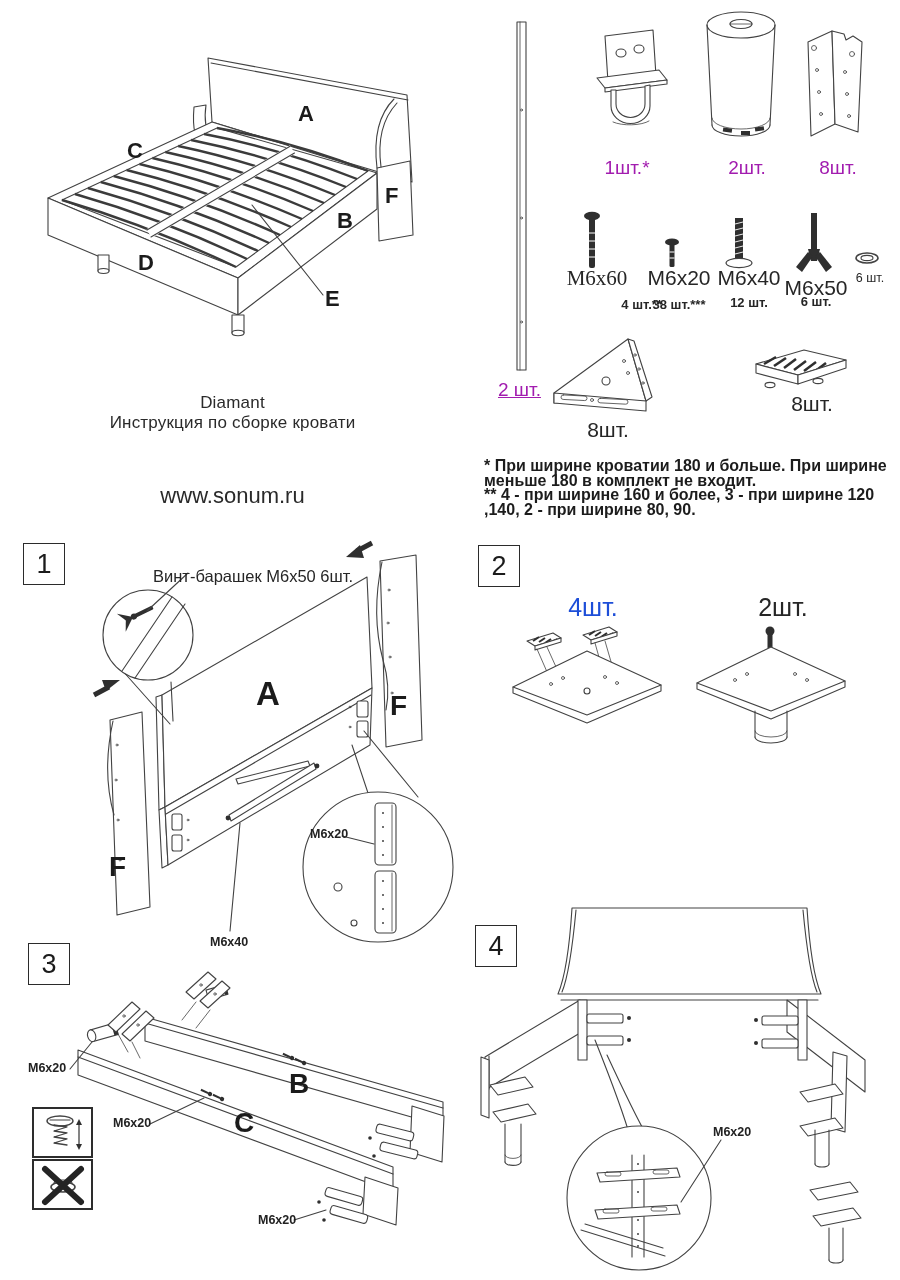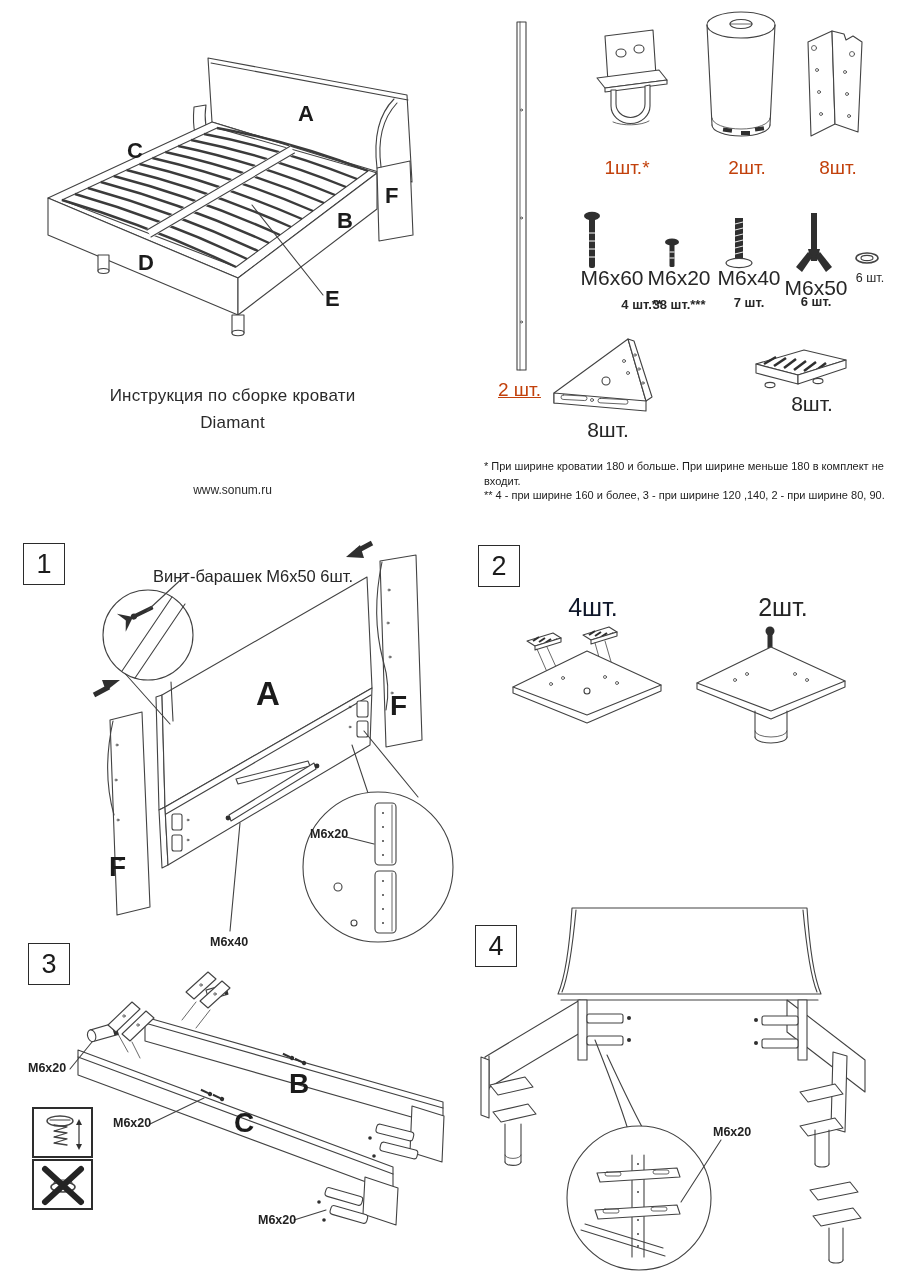--- a/index.html
+++ b/index.html
@@ -3,31 +3,31 @@
 <meta charset="utf-8">
 <style>
   html,body{margin:0;padding:0;}
   body{
     width:900px;height:1280px;position:relative;background:#ffffff;
     font-family:"Liberation Sans", sans-serif;color:#222;overflow:hidden;
   }
   .abs{position:absolute;}
   .ctr{text-align:center;}
   .title-line{font-size:17px;color:#2a2a2a;letter-spacing:.2px;}
-  .site{font-size:12px;color:#2a2a2a;}
+  .site{font-size:22px;color:#2a2a2a;}
   .letter{font-size:22px;font-weight:600;color:#1b1b1b;}
   .letter-xl{font-size:33px;font-weight:600;color:#1b1b1b;}
   .letter-lg{font-size:28px;font-weight:600;color:#1b1b1b;}
-  .qty{font-size:19px;color:#c2410c;}
+  .qty{font-size:19px;color:#a21caf;}
   .qty-lg{font-size:21px;color:#262626;}
   .qty-sm{font-size:13px;font-weight:600;color:#262626;}
   .size{font-size:21px;color:#262626;}
   .callout{font-size:16.5px;color:#262626;}
   .mlabel{font-size:12.5px;font-weight:600;color:#222;}
-  .fnote{font-size:11px;font-weight:400;line-height:14.7px;color:#1c1c1c;}
+  .fnote{font-size:16px;font-weight:700;line-height:14.7px;color:#1c1c1c;}
   .num-box{
     width:40px;height:40px;border:1.7px solid #2b2b2b;background:#fff;
     display:flex;align-items:center;justify-content:center;
     font-size:27px;color:#1b1b1b;
   }
   .picto{
     width:57px;height:47px;border:2.6px solid #2d2d2d;background:#fff;
     display:flex;align-items:center;justify-content:center;
   }
   svg{display:block;overflow:visible;}
@@ -86,22 +86,22 @@
   </svg>
   <span class="abs letter" style="left:278px;top:86px;">A</span>
   <span class="abs letter" style="left:107px;top:123px;">C</span>
   <span class="abs letter" style="left:365px;top:168px;">F</span>
   <span class="abs letter" style="left:317px;top:193px;">B</span>
   <span class="abs letter" style="left:118px;top:235px;">D</span>
   <span class="abs letter" style="left:305px;top:271px;">E</span>
 </div>
 
 <div class="abs ctr" style="left:60px;top:386px;width:345px;">
+  <div class="title-line" style="margin-top:7px;">Diamant</div>
   <div class="title-line">Инструкция по сборке кровати</div>
-  <div class="title-line" style="margin-top:7px;">Diamant</div>
 </div>
 <div class="abs ctr site" style="left:60px;top:483px;width:345px;">www.sonum.ru</div>
 
 <div class="abs" style="left:480px;top:5px;width:420px;height:512px;">
 
   <svg class="abs" style="left:33px;top:15px;" width="18" height="355" viewBox="0 0 18 355">
     <rect class="w" x="4" y="2" width="9" height="348"></rect>
     <line class="s thin" x1="7" y1="2" x2="7" y2="350"></line>
     <circle class="s thin" cx="8.5" cy="90" r="1"></circle>
     <circle class="s thin" cx="8.5" cy="198" r="1"></circle>
@@ -151,21 +151,21 @@
   <svg class="abs" style="left:100px;top:206px;" width="24" height="60" viewBox="0 0 24 60">
     <ellipse class="d" cx="12" cy="5" rx="8" ry="4.2"></ellipse>
     <rect class="d" x="9" y="7" width="6" height="50" rx="2"></rect>
     <g stroke="#fff" stroke-width="1">
       <line x1="9" y1="22" x2="15" y2="22"></line>
         <line x1="9" y1="30" x2="15" y2="30"></line>
       <line x1="9" y1="38" x2="15" y2="38"></line>
         <line x1="9" y1="46" x2="15" y2="46"></line>
     </g>
   </svg>
-  <div class="abs ctr size" style="left:91px;top:261px;width:82px;">M6x60</div>
+  <div class="abs ctr size" style="left:76px;top:261px;width:82px;font-family:Liberation Serif, serif;">M6x60</div>
   <div class="abs ctr qty-sm" style="left:100px;top:292px;width:82px;text-align:right;">4 шт.**</div>
 
   <svg class="abs" style="left:182px;top:233px;" width="20" height="32" viewBox="0 0 20 32">
     <ellipse class="d" cx="10" cy="4" rx="7" ry="3.6"></ellipse>
     <rect class="d" x="7.5" y="6" width="5" height="23" rx="1.5"></rect>
     <g stroke="#fff" stroke-width="1">
       <line x1="7.5" y1="14" x2="12.5" y2="14"></line>
         <line x1="7.5" y1="20" x2="12.5" y2="20"></line>
     </g>
   </svg>
@@ -178,21 +178,21 @@
       <line x1="11" y1="8" x2="19" y2="6"></line>
         <line x1="11" y1="14" x2="19" y2="12"></line>
       <line x1="11" y1="20" x2="19" y2="18"></line>
         <line x1="11" y1="26" x2="19" y2="24"></line>
       <line x1="11" y1="32" x2="19" y2="30"></line>
         <line x1="11" y1="38" x2="19" y2="36"></line>
     </g>
     <ellipse class="w" cx="15" cy="47" rx="13" ry="4.6"></ellipse>
   </svg>
   <div class="abs ctr size" style="left:228px;top:261px;width:82px;">M6x40</div>
-  <div class="abs ctr qty-sm" style="left:228px;top:290px;width:82px;">7 шт.</div>
+  <div class="abs ctr qty-sm" style="left:228px;top:290px;width:82px;">12 шт.</div>
 
   <svg class="abs" style="left:312px;top:206px;" width="44" height="62" viewBox="0 0 44 62">
     <rect class="d" x="19" y="2" width="6" height="36"></rect>
     <polygon class="d" points="16,38 28,38 25,50 19,50"></polygon>
     <path class="d" d="M4,56 L16,41 L21,45 L10,61 Z"></path>
     <path class="d" d="M40,56 L28,41 L23,45 L34,61 Z"></path>
   </svg>
   <div class="abs ctr size" style="left:295px;top:259px;width:82px;margin-top:12px;">M6x50</div>
   <div class="abs ctr qty-sm" style="left:295px;top:289px;width:82px;">6 шт.</div>
 
@@ -376,21 +376,21 @@
       <circle class="s thin" cx="342" cy="145" r="1.5"></circle>
     <path class="s" d="M232,148 L232,154 L306,184 L380,152 L380,146"></path>
     <line class="s" x1="290" y1="176" x2="290" y2="202"></line>
     <line class="s" x1="322" y1="176" x2="322" y2="202"></line>
     <path class="s" d="M290,202 A16,6 0 0 0 322,202"></path>
     <path class="s thin" d="M290,196 A16,6 0 0 0 322,196"></path>
   </svg>
   <div class="abs num-box" style="left:13px;top:10px;">
     <span>2</span>
   </div>
-  <div class="abs ctr" style="left:78px;top:58px;width:100px;font-size:25px;color:#0f172a;">4шт.</div>
+  <div class="abs ctr" style="left:78px;top:58px;width:100px;font-size:25px;color:#1d4ed8;">4шт.</div>
   <div class="abs ctr" style="left:268px;top:58px;width:100px;font-size:25px;color:#262626;">2шт.</div>
 </div>
 
 <div class="abs" style="left:20px;top:930px;width:445px;height:350px;">
   <svg class="abs" style="left:0;top:0;" width="445" height="350" viewBox="0 0 445 350">
 
     <polygon class="w" points="125,87 423,172 423,196 125,111"></polygon>
     <line class="s" x1="125" y1="93" x2="423" y2="178"></line>
     <polygon class="w" points="392,176 424,186 422,232 390,222"></polygon>
     <rect class="w" x="356" y="198" width="38" height="9" rx="3" transform="rotate(14 375 202)"></rect>

